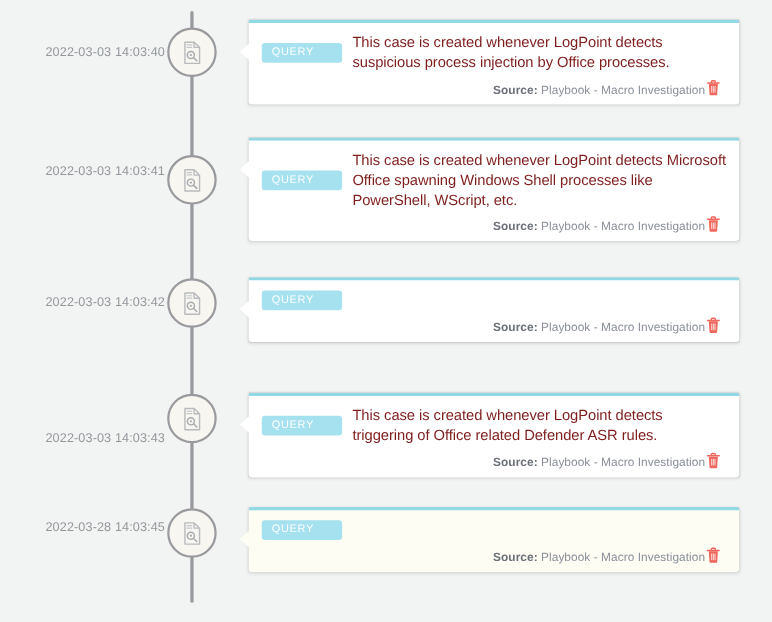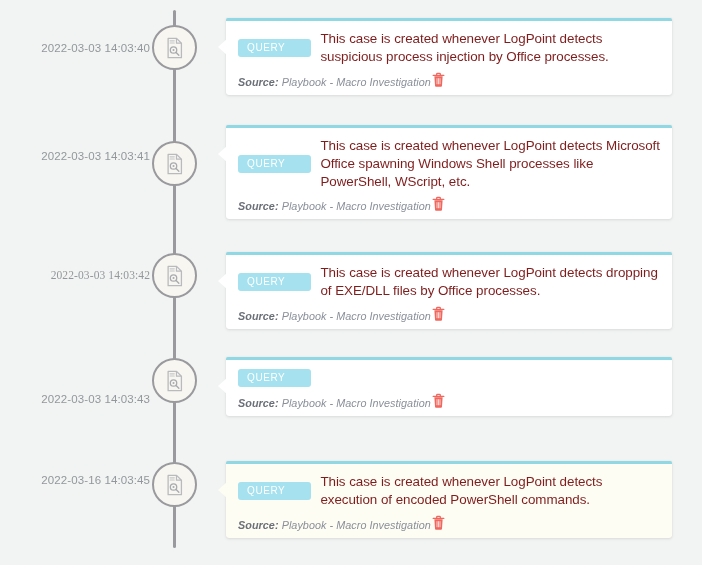--- a/index.html
+++ b/index.html
@@ -133,24 +133,23 @@
     font-size: 13.4px;
     line-height: 1.33;
     color: #7f1d1d;
     letter-spacing: -0.05px;
   }
 
   
   .card-footer {
     display: flex;
     align-items: flex-end;
-    justify-content: flex-start;
+    justify-content: flex-end;
     margin-top: 5px;
     min-height: 17px;
-    font-style: italic;
   }
   .source {
     font-size: 10.8px;
     color: #8a8f99;
     letter-spacing: 0.05px;
   }
   .source .source-label {
     font-weight: bold;
     color: #6b7078;
   }
@@ -224,36 +223,35 @@
               <path d="M2.4 3.6 h11.2" stroke="#f0675e" stroke-width="1.5" stroke-linecap="round"></path>
               <path d="M6.1 3.4 V2.2 a0.8 0.8 0 0 1 0.8-0.8 h2.2 a0.8 0.8 0 0 1 0.8 0.8 V3.4" fill="none" stroke="#f0675e" stroke-width="1.4"></path>
               <path d="M3.6 4.4 h8.8 l-0.7 10.3 a1 1 0 0 1-1 0.9 H5.3 a1 1 0 0 1-1-0.9 Z" fill="#f0675e"></path>
               <path d="M6.4 7.0 v5.6 M9.6 7.0 v5.6 M8.0 7.0 v5.6" stroke="#ffffff" stroke-width="0.9" stroke-linecap="round" opacity="0.85"></path>
             </svg>
           </span>
         </div>
       </div>
     </div>
     <div class="row" style="top: 0px;">
-      <div class="timestamp" style="top: 269px; font-family: Liberation Serif, serif;">2022-03-03 14:03:42</div>
+      <div class="timestamp" style="top: 269px;">2022-03-03 14:03:42</div>
       <div class="node" style="top: 253px;">
         <svg class="node-icon" viewBox="0 0 24 24">
           <path d="M4.5 1.5 h9.2 L19 6.8 V22.5 H4.5 Z" fill="none" stroke="#b9babd" stroke-width="1.4" stroke-linejoin="round"></path>
           <path d="M13.6 1.8 V6.7 H18.7" fill="none" stroke="#b9babd" stroke-width="1.3" stroke-linejoin="round"></path>
           <path d="M6.6 4.2 h4.6 M6.6 6.6 h4.6" stroke="#c6c7ca" stroke-width="1.2" stroke-linecap="round"></path>
           <circle cx="10.4" cy="14.2" r="3.5" fill="none" stroke="#a9aaae" stroke-width="1.4"></circle>
           <circle cx="10.4" cy="14.2" r="1.1" fill="#a9aaae"></circle>
           <path d="M13.2 16.9 L16.2 19.9" stroke="#a9aaae" stroke-width="1.5" stroke-linecap="round"></path>
         </svg>
       </div>
       <div class="card" style="top: 252px;">
         <div class="notch"></div>
         <div class="card-body">
           <span class="badge">QUERY</span>
-          <div class="message">This case is created whenever LogPoint detects dropping of EXE/DLL files by Office processes.</div>
         </div>
         <div class="card-footer">
           <div class="source"><span class="source-label">Source:</span> <span>Playbook - Macro Investigation</span></div>
           <span>
             <svg class="delete-btn" viewBox="0 0 16 17">
               <path d="M2.4 3.6 h11.2" stroke="#f0675e" stroke-width="1.5" stroke-linecap="round"></path>
               <path d="M6.1 3.4 V2.2 a0.8 0.8 0 0 1 0.8-0.8 h2.2 a0.8 0.8 0 0 1 0.8 0.8 V3.4" fill="none" stroke="#f0675e" stroke-width="1.4"></path>
               <path d="M3.6 4.4 h8.8 l-0.7 10.3 a1 1 0 0 1-1 0.9 H5.3 a1 1 0 0 1-1-0.9 Z" fill="#f0675e"></path>
               <path d="M6.4 7.0 v5.6 M9.6 7.0 v5.6 M8.0 7.0 v5.6" stroke="#ffffff" stroke-width="0.9" stroke-linecap="round" opacity="0.85"></path>
             </svg>
@@ -270,51 +268,51 @@
           <path d="M6.6 4.2 h4.6 M6.6 6.6 h4.6" stroke="#c6c7ca" stroke-width="1.2" stroke-linecap="round"></path>
           <circle cx="10.4" cy="14.2" r="3.5" fill="none" stroke="#a9aaae" stroke-width="1.4"></circle>
           <circle cx="10.4" cy="14.2" r="1.1" fill="#a9aaae"></circle>
           <path d="M13.2 16.9 L16.2 19.9" stroke="#a9aaae" stroke-width="1.5" stroke-linecap="round"></path>
         </svg>
       </div>
       <div class="card" style="top: 357px;">
         <div class="notch"></div>
         <div class="card-body">
           <span class="badge">QUERY</span>
+          <div class="message">This case is created whenever LogPoint detects triggering of Office related Defender ASR rules.</div>
         </div>
         <div class="card-footer">
           <div class="source"><span class="source-label">Source:</span> <span>Playbook - Macro Investigation</span></div>
           <span>
             <svg class="delete-btn" viewBox="0 0 16 17">
               <path d="M2.4 3.6 h11.2" stroke="#f0675e" stroke-width="1.5" stroke-linecap="round"></path>
               <path d="M6.1 3.4 V2.2 a0.8 0.8 0 0 1 0.8-0.8 h2.2 a0.8 0.8 0 0 1 0.8 0.8 V3.4" fill="none" stroke="#f0675e" stroke-width="1.4"></path>
               <path d="M3.6 4.4 h8.8 l-0.7 10.3 a1 1 0 0 1-1 0.9 H5.3 a1 1 0 0 1-1-0.9 Z" fill="#f0675e"></path>
               <path d="M6.4 7.0 v5.6 M9.6 7.0 v5.6 M8.0 7.0 v5.6" stroke="#ffffff" stroke-width="0.9" stroke-linecap="round" opacity="0.85"></path>
             </svg>
           </span>
         </div>
       </div>
     </div>
     <div class="row" style="top: 0px;">
-      <div class="timestamp" style="top: 474px;">2022-03-16 14:03:45</div>
+      <div class="timestamp" style="top: 474px;">2022-03-28 14:03:45</div>
       <div class="node" style="top: 462px;">
         <svg class="node-icon" viewBox="0 0 24 24">
           <path d="M4.5 1.5 h9.2 L19 6.8 V22.5 H4.5 Z" fill="none" stroke="#b9babd" stroke-width="1.4" stroke-linejoin="round"></path>
           <path d="M13.6 1.8 V6.7 H18.7" fill="none" stroke="#b9babd" stroke-width="1.3" stroke-linejoin="round"></path>
           <path d="M6.6 4.2 h4.6 M6.6 6.6 h4.6" stroke="#c6c7ca" stroke-width="1.2" stroke-linecap="round"></path>
           <circle cx="10.4" cy="14.2" r="3.5" fill="none" stroke="#a9aaae" stroke-width="1.4"></circle>
           <circle cx="10.4" cy="14.2" r="1.1" fill="#a9aaae"></circle>
           <path d="M13.2 16.9 L16.2 19.9" stroke="#a9aaae" stroke-width="1.5" stroke-linecap="round"></path>
         </svg>
       </div>
       <div class="card tinted" style="top: 461px;">
         <div class="notch"></div>
         <div class="card-body">
           <span class="badge">QUERY</span>
-          <div class="message">This case is created whenever LogPoint detects execution of encoded PowerShell commands.</div>
         </div>
         <div class="card-footer">
           <div class="source"><span class="source-label">Source:</span> <span>Playbook - Macro Investigation</span></div>
           <span>
             <svg class="delete-btn" viewBox="0 0 16 17">
               <path d="M2.4 3.6 h11.2" stroke="#f0675e" stroke-width="1.5" stroke-linecap="round"></path>
               <path d="M6.1 3.4 V2.2 a0.8 0.8 0 0 1 0.8-0.8 h2.2 a0.8 0.8 0 0 1 0.8 0.8 V3.4" fill="none" stroke="#f0675e" stroke-width="1.4"></path>
               <path d="M3.6 4.4 h8.8 l-0.7 10.3 a1 1 0 0 1-1 0.9 H5.3 a1 1 0 0 1-1-0.9 Z" fill="#f0675e"></path>
               <path d="M6.4 7.0 v5.6 M9.6 7.0 v5.6 M8.0 7.0 v5.6" stroke="#ffffff" stroke-width="0.9" stroke-linecap="round" opacity="0.85"></path>
             </svg>

